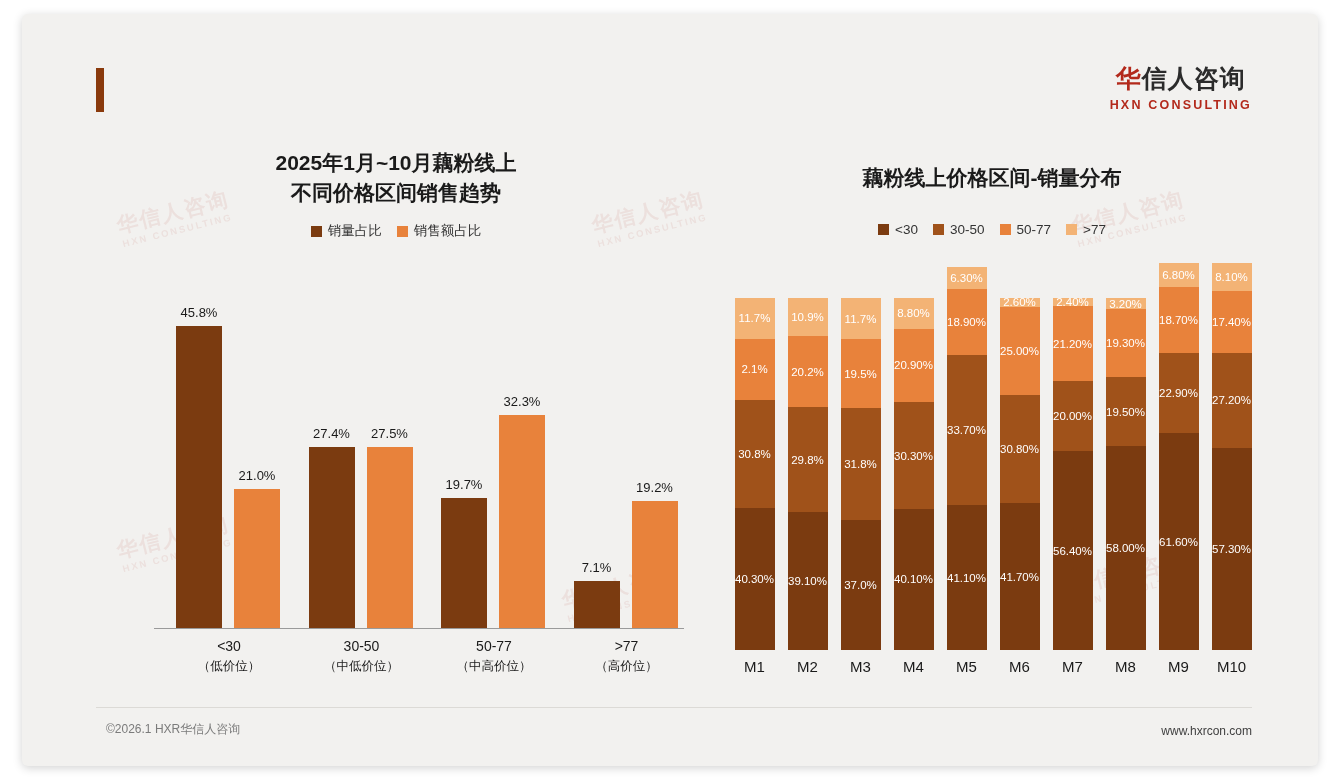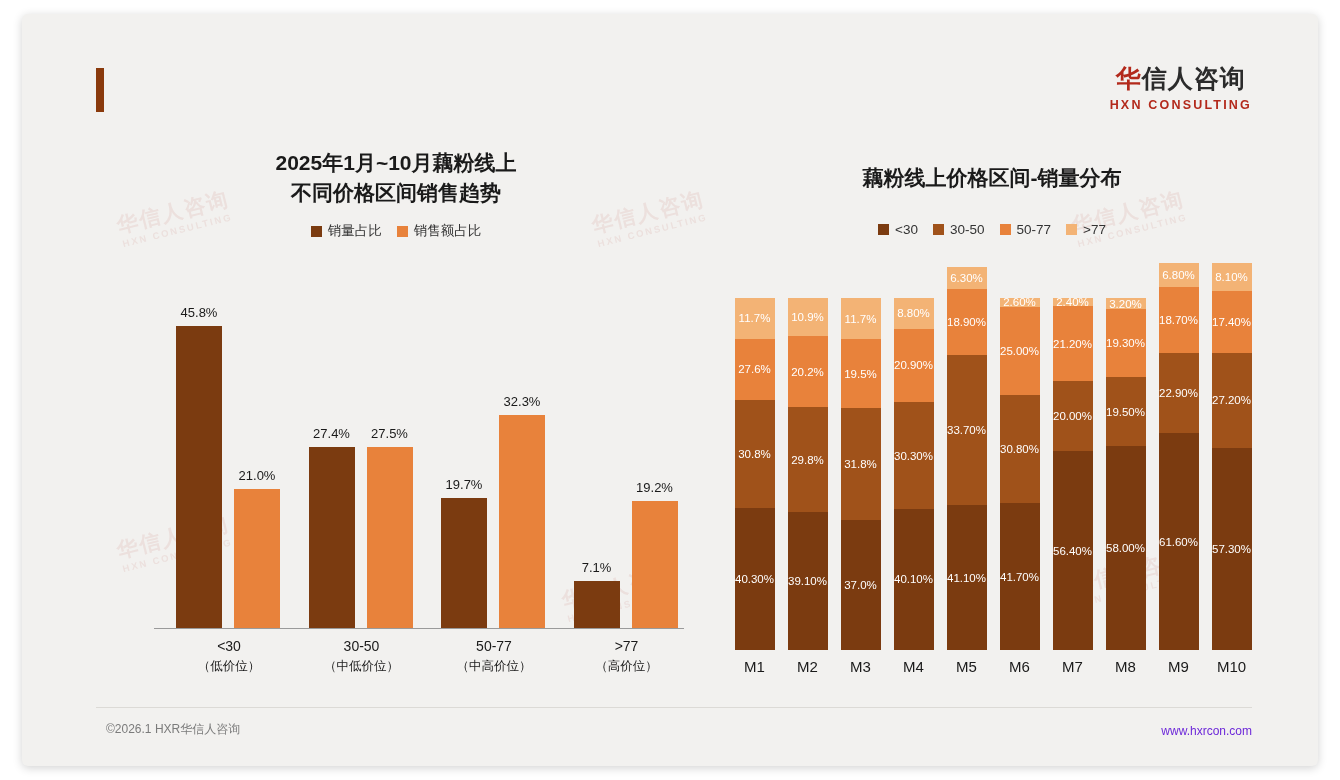--- a/index.html
+++ b/index.html
@@ -53,21 +53,21 @@
     position: absolute; left: 74px; right: 66px; bottom: 58px;
     height: 1px; background: #dcdad6;
   }
   
   .footer-left {
     position: absolute; left: 84px; bottom: 28px;
     font-size: 12px; color: #7b7b7b;
   }
   .footer-right {
     position: absolute; right: 66px; bottom: 28px;
-    font-size: 12px; color: #6d28d9;
+    font-size: 12px; color: #404040;
   }
   
   .wm {
     position: absolute;
     color: rgba(180,60,40,0.09);
     font-weight: bold;
     transform: rotate(-14deg);
     pointer-events: none;
     text-align: center;
     line-height: 1.25;
@@ -245,21 +245,21 @@
         <span class="legend-swatch" style="background:#f3b375"></span>
         <span>&gt;77</span>
       </div>
     </div>
     <div class="plot" id="rightPlot">
         <div class="scol" style="left: 6.5px;">
           <div class="seg" style="height: 41.184px; background: rgb(243, 179, 117);">
             <span>11.7%</span>
           </div>
           <div class="seg" style="height: 60.896px; background: rgb(232, 130, 59);">
-            <span>27.6%</span>
+            <span>2.1%</span>
           </div>
           <div class="seg" style="height: 108.416px; background: rgb(160, 82, 26);">
             <span>30.8%</span>
           </div>
           <div class="seg" style="height: 141.856px; background: rgb(123, 59, 16);">
             <span>40.30%</span>
           </div>
         </div>
         <div class="scol" style="left: 59.5px;">
           <div class="seg" style="height: 38.368px; background: rgb(243, 179, 117);">

